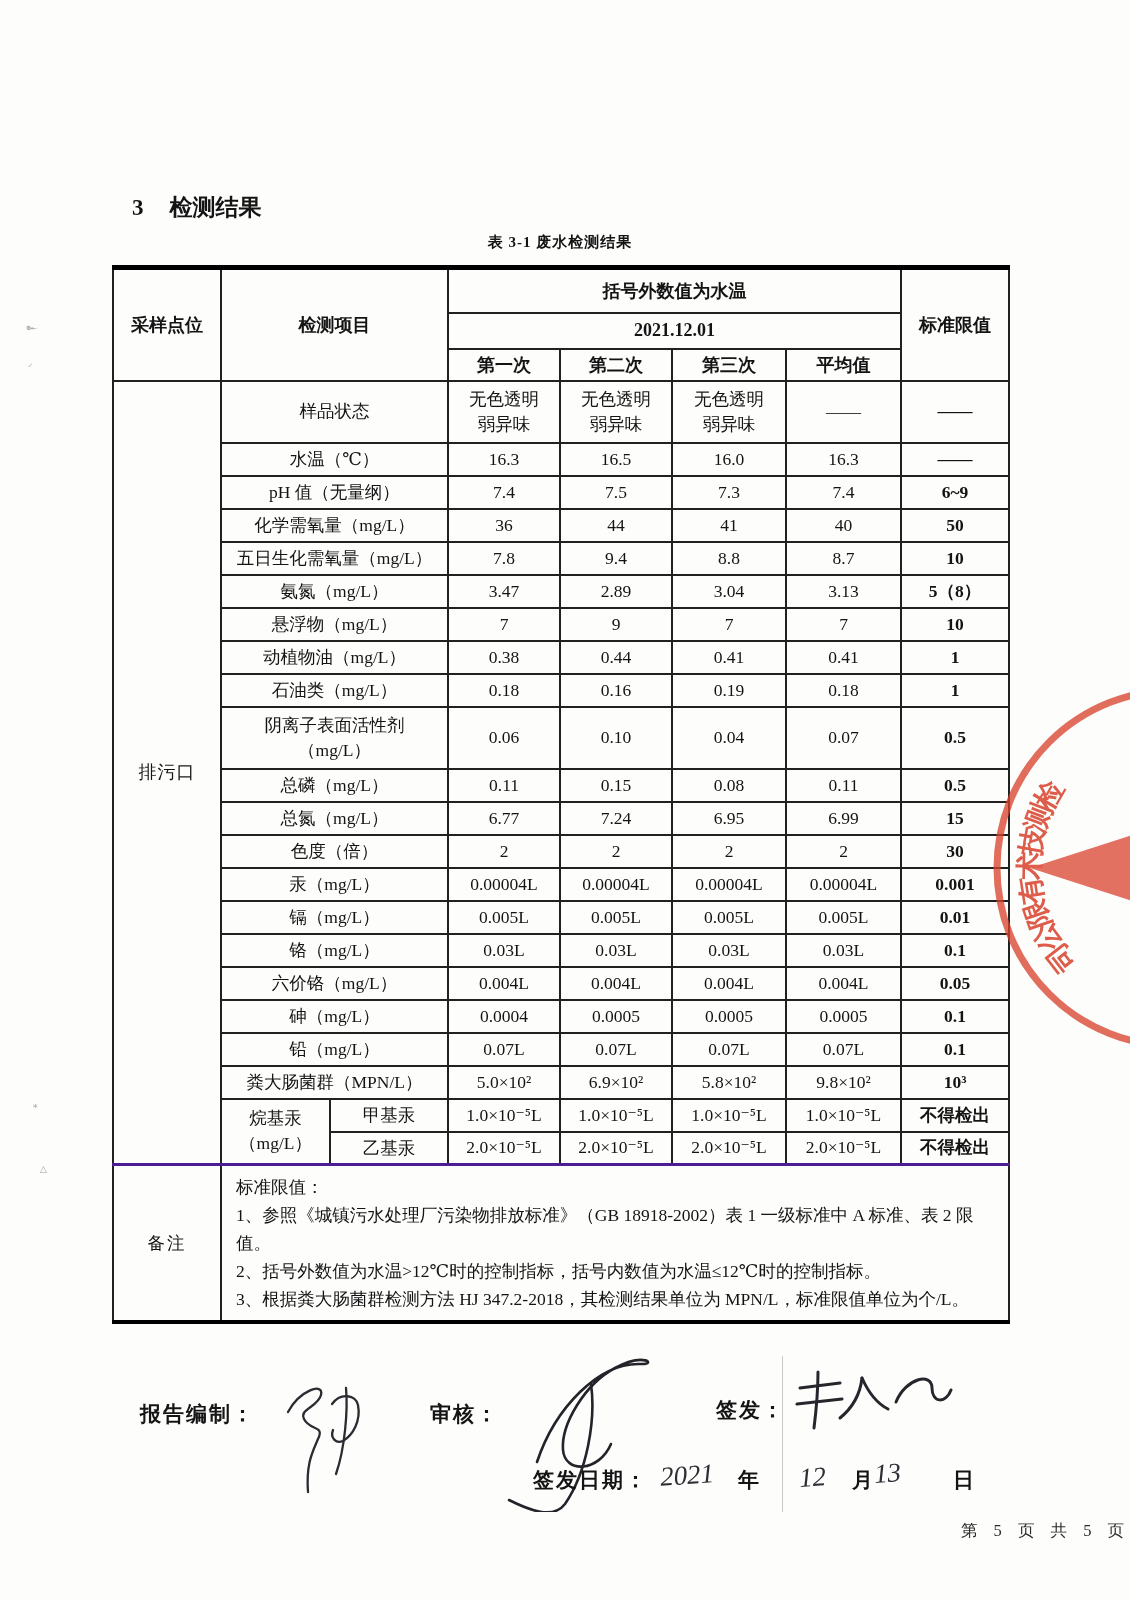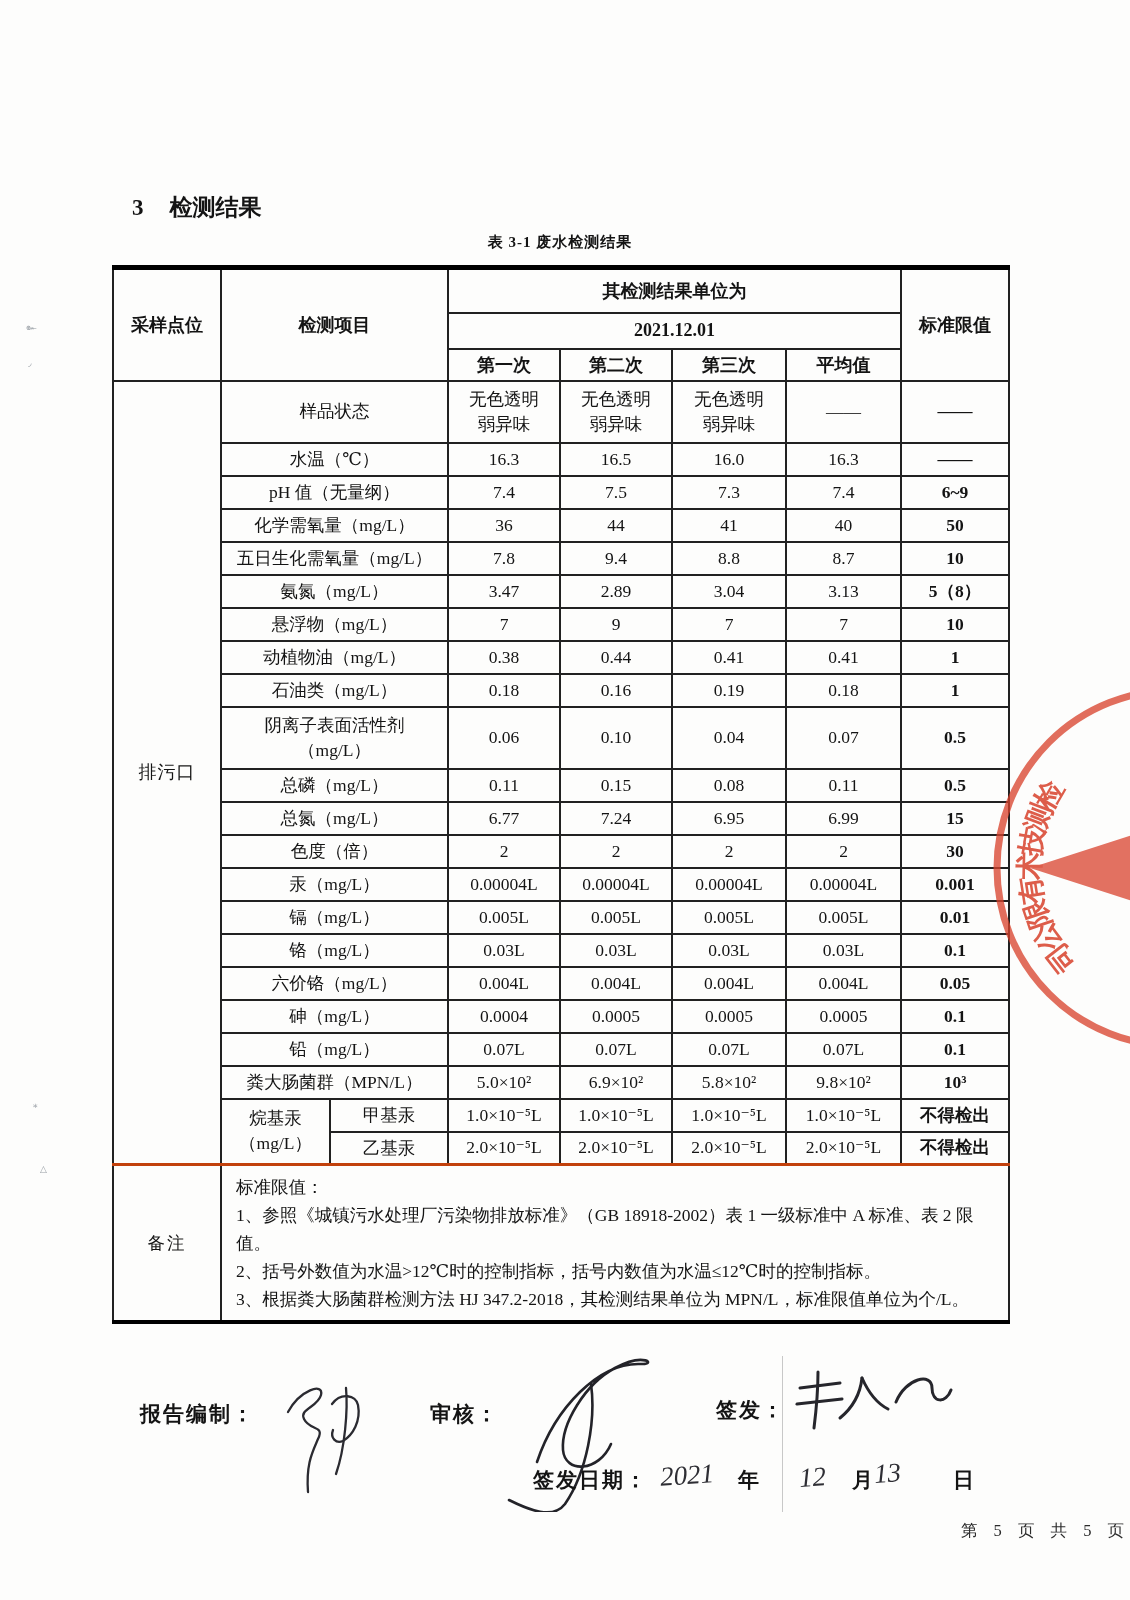--- a/index.html
+++ b/index.html
@@ -33,21 +33,21 @@
   .results th,.results td{border:2px solid #212121;text-align:center;vertical-align:middle;
                           font-size:17.5px;padding:0 2px;overflow:hidden;}
   .results thead th{font-weight:bold;font-size:18px;}
   .results tr.h1{height:45px;} .results tr.h2{height:36px;} .results tr.h3{height:32px;}
   .results tbody tr{height:33px;}
   .results tbody tr.tall{height:62px;}
   .results td.point{font-size:18px;letter-spacing:1px;}
   .results td.limit{font-weight:bold;}
   .preline{white-space:pre-line;line-height:1.42;}
   .results tr.notes-row{height:110px;}
-  .results tr.notes-row td{border-top:3px solid #c2410c;}
+  .results tr.notes-row td{border-top:3px solid #4c1d95;}
   .notes-body{text-align:left !important;padding:7px 8px 7px 14px !important;
               font-size:16.5px;line-height:1.6;}
   .notes-label{font-size:18px;letter-spacing:2px;}
 
   
   .stamp{position:absolute;left:950px;top:670px;width:180px;height:430px;pointer-events:none;
          opacity:.85;}
   .stamp text{font-family:"Liberation Serif","DejaVu Serif",serif;font-weight:bold;font-size:28px;}
 
   
@@ -78,21 +78,21 @@
       <col style="width:112px">
         <col style="width:112px">
         <col style="width:114px">
       <col style="width:115px">
         <col style="width:108px">
     </colgroup>
     <thead>
       <tr class="h1">
         <th rowspan="3">采样点位</th>
         <th rowspan="3" colspan="2">检测项目</th>
-        <th colspan="4">其检测结果单位为</th>
+        <th colspan="4">括号外数值为水温</th>
         <th rowspan="3">标准限值</th>
       </tr>
       <tr class="h2">
         <th colspan="4">2021.12.01</th>
       </tr>
       <tr class="h3">
         <th>第一次</th>
         <th>第二次</th>
         <th>第三次</th>
         <th>平均值</th>

